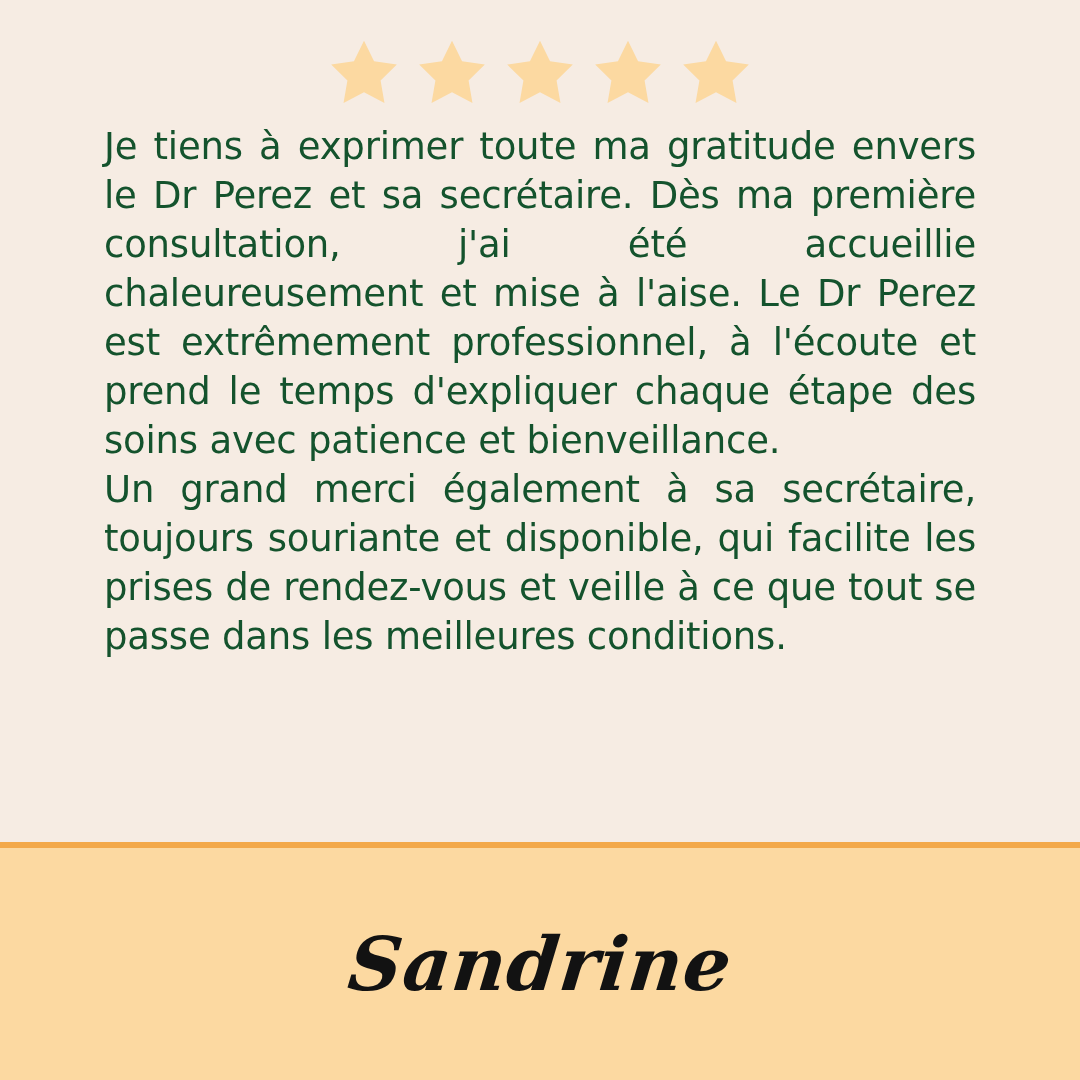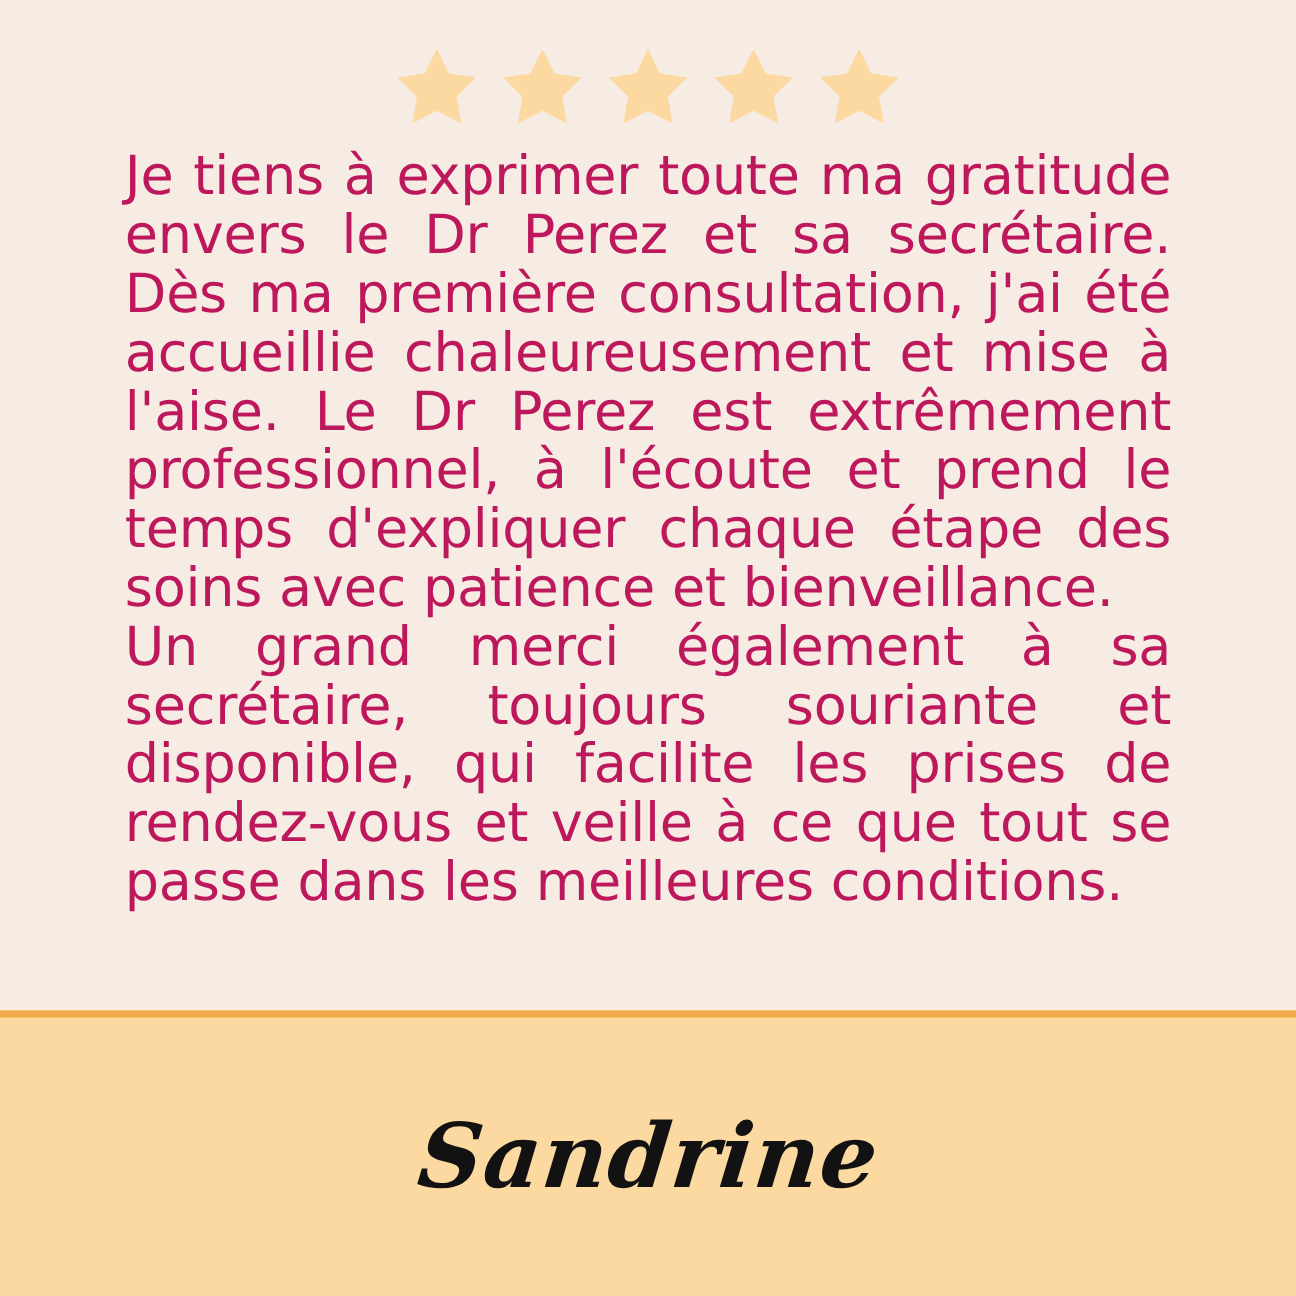--- a/index.html
+++ b/index.html
@@ -35,22 +35,22 @@
     display: block;
     width: 78px;
     height: 78px;
   }
   .review-body {
     flex: 1 1 auto;
     padding: 22px 104px 0 104px;
     box-sizing: border-box;
   }
   .review-text {
-    color: #be185d;
-    font-size: 45px;
+    color: #14532d;
+    font-size: 37px;
     line-height: 49px;
     letter-spacing: -0.2px;
     text-align: justify;
     text-justify: inter-word;
     margin: 0;
     white-space: pre-wrap;
     font-family: "DejaVu Sans", sans-serif;
     font-weight: 400;
   }
   .review-text.last-line-left {

